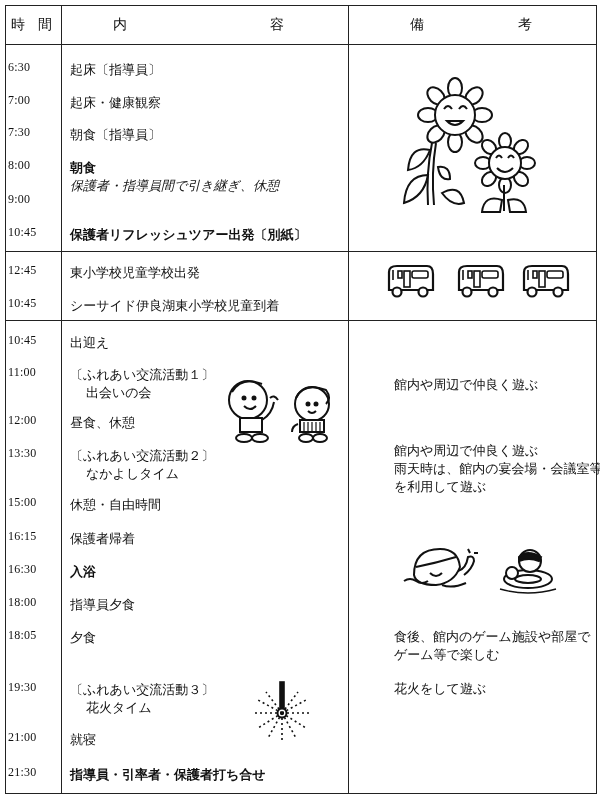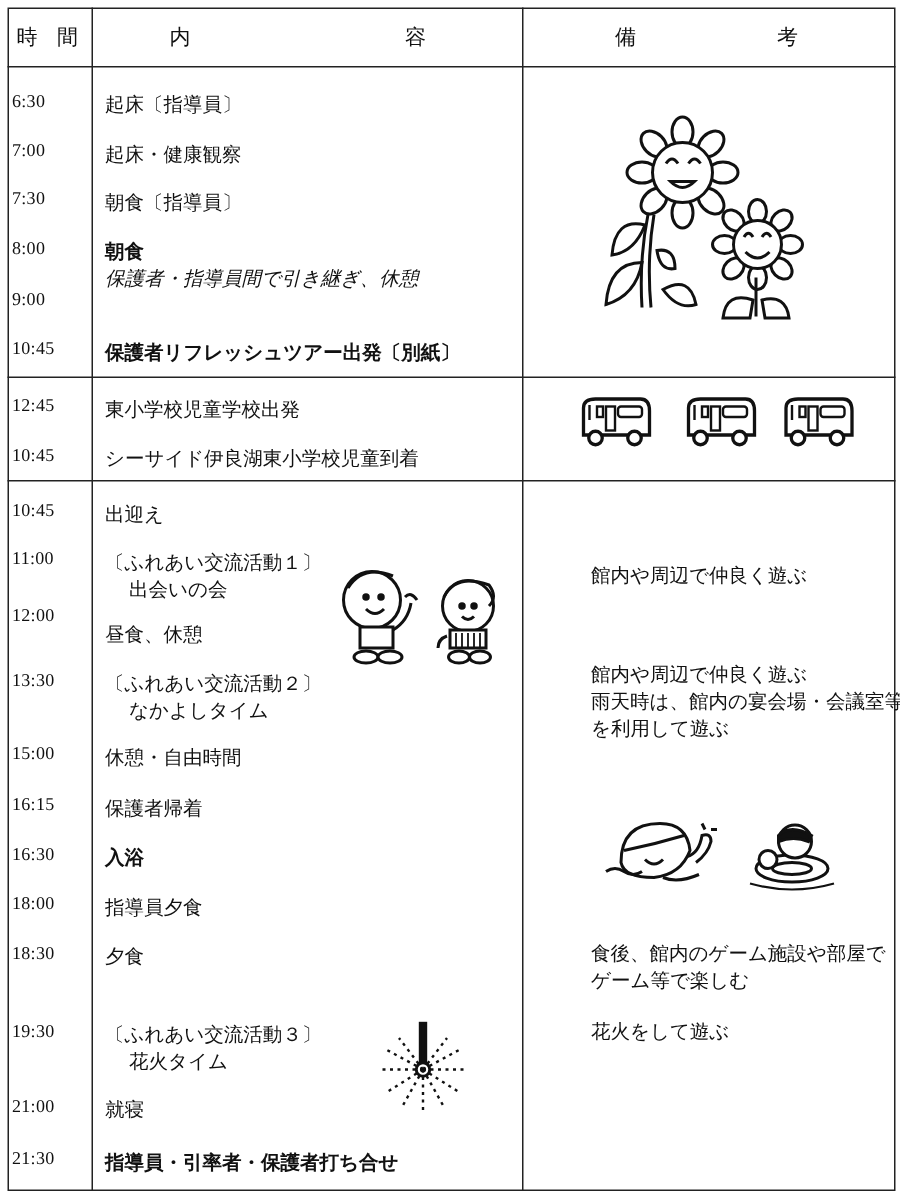--- a/index.html
+++ b/index.html
@@ -118,40 +118,40 @@
 </div>
 
 <div>
   <span class="time" style="top:333px;">10:45</span>
   <span class="act" style="top:334px;">出迎え</span>
 
   <span class="time" style="top:365px;">11:00</span>
   <span class="act" style="top:366px;">〔ふれあい交流活動１〕</span>
   <span class="act sub" style="top:384px;">出会いの会</span>
 
-  <span class="time" style="top:403px;">12:00</span>
+  <span class="time" style="top:413px;">12:00</span>
   <span class="act" style="top:414px;">昼食、休憩</span>
 
   <span class="time" style="top:446px;">13:30</span>
   <span class="act" style="top:447px;">〔ふれあい交流活動２〕</span>
   <span class="act sub" style="top:465px;">なかよしタイム</span>
 
   <span class="time" style="top:495px;">15:00</span>
   <span class="act" style="top:496px;">休憩・自由時間</span>
 
   <span class="time" style="top:529px;">16:15</span>
   <span class="act" style="top:530px;">保護者帰着</span>
 
   <span class="time" style="top:562px;">16:30</span>
   <span class="act" style="top:563px; font-weight:bold;">入浴</span>
 
   <span class="time" style="top:595px;">18:00</span>
   <span class="act" style="top:596px;">指導員夕食</span>
 
-  <span class="time" style="top:628px;">18:30</span>
+  <span class="time" style="top:628px;">18:05</span>
   <span class="act" style="top:629px; font-weight:normal;">夕食</span>
 
   <span class="time" style="top:680px;">19:30</span>
   <span class="act" style="top:681px;">〔ふれあい交流活動３〕</span>
   <span class="act sub" style="top:699px;">花火タイム</span>
 
   <span class="time" style="top:730px;">21:00</span>
   <span class="act" style="top:731px;">就寝</span>
 
   <span class="time" style="top:765px;">21:30</span>

